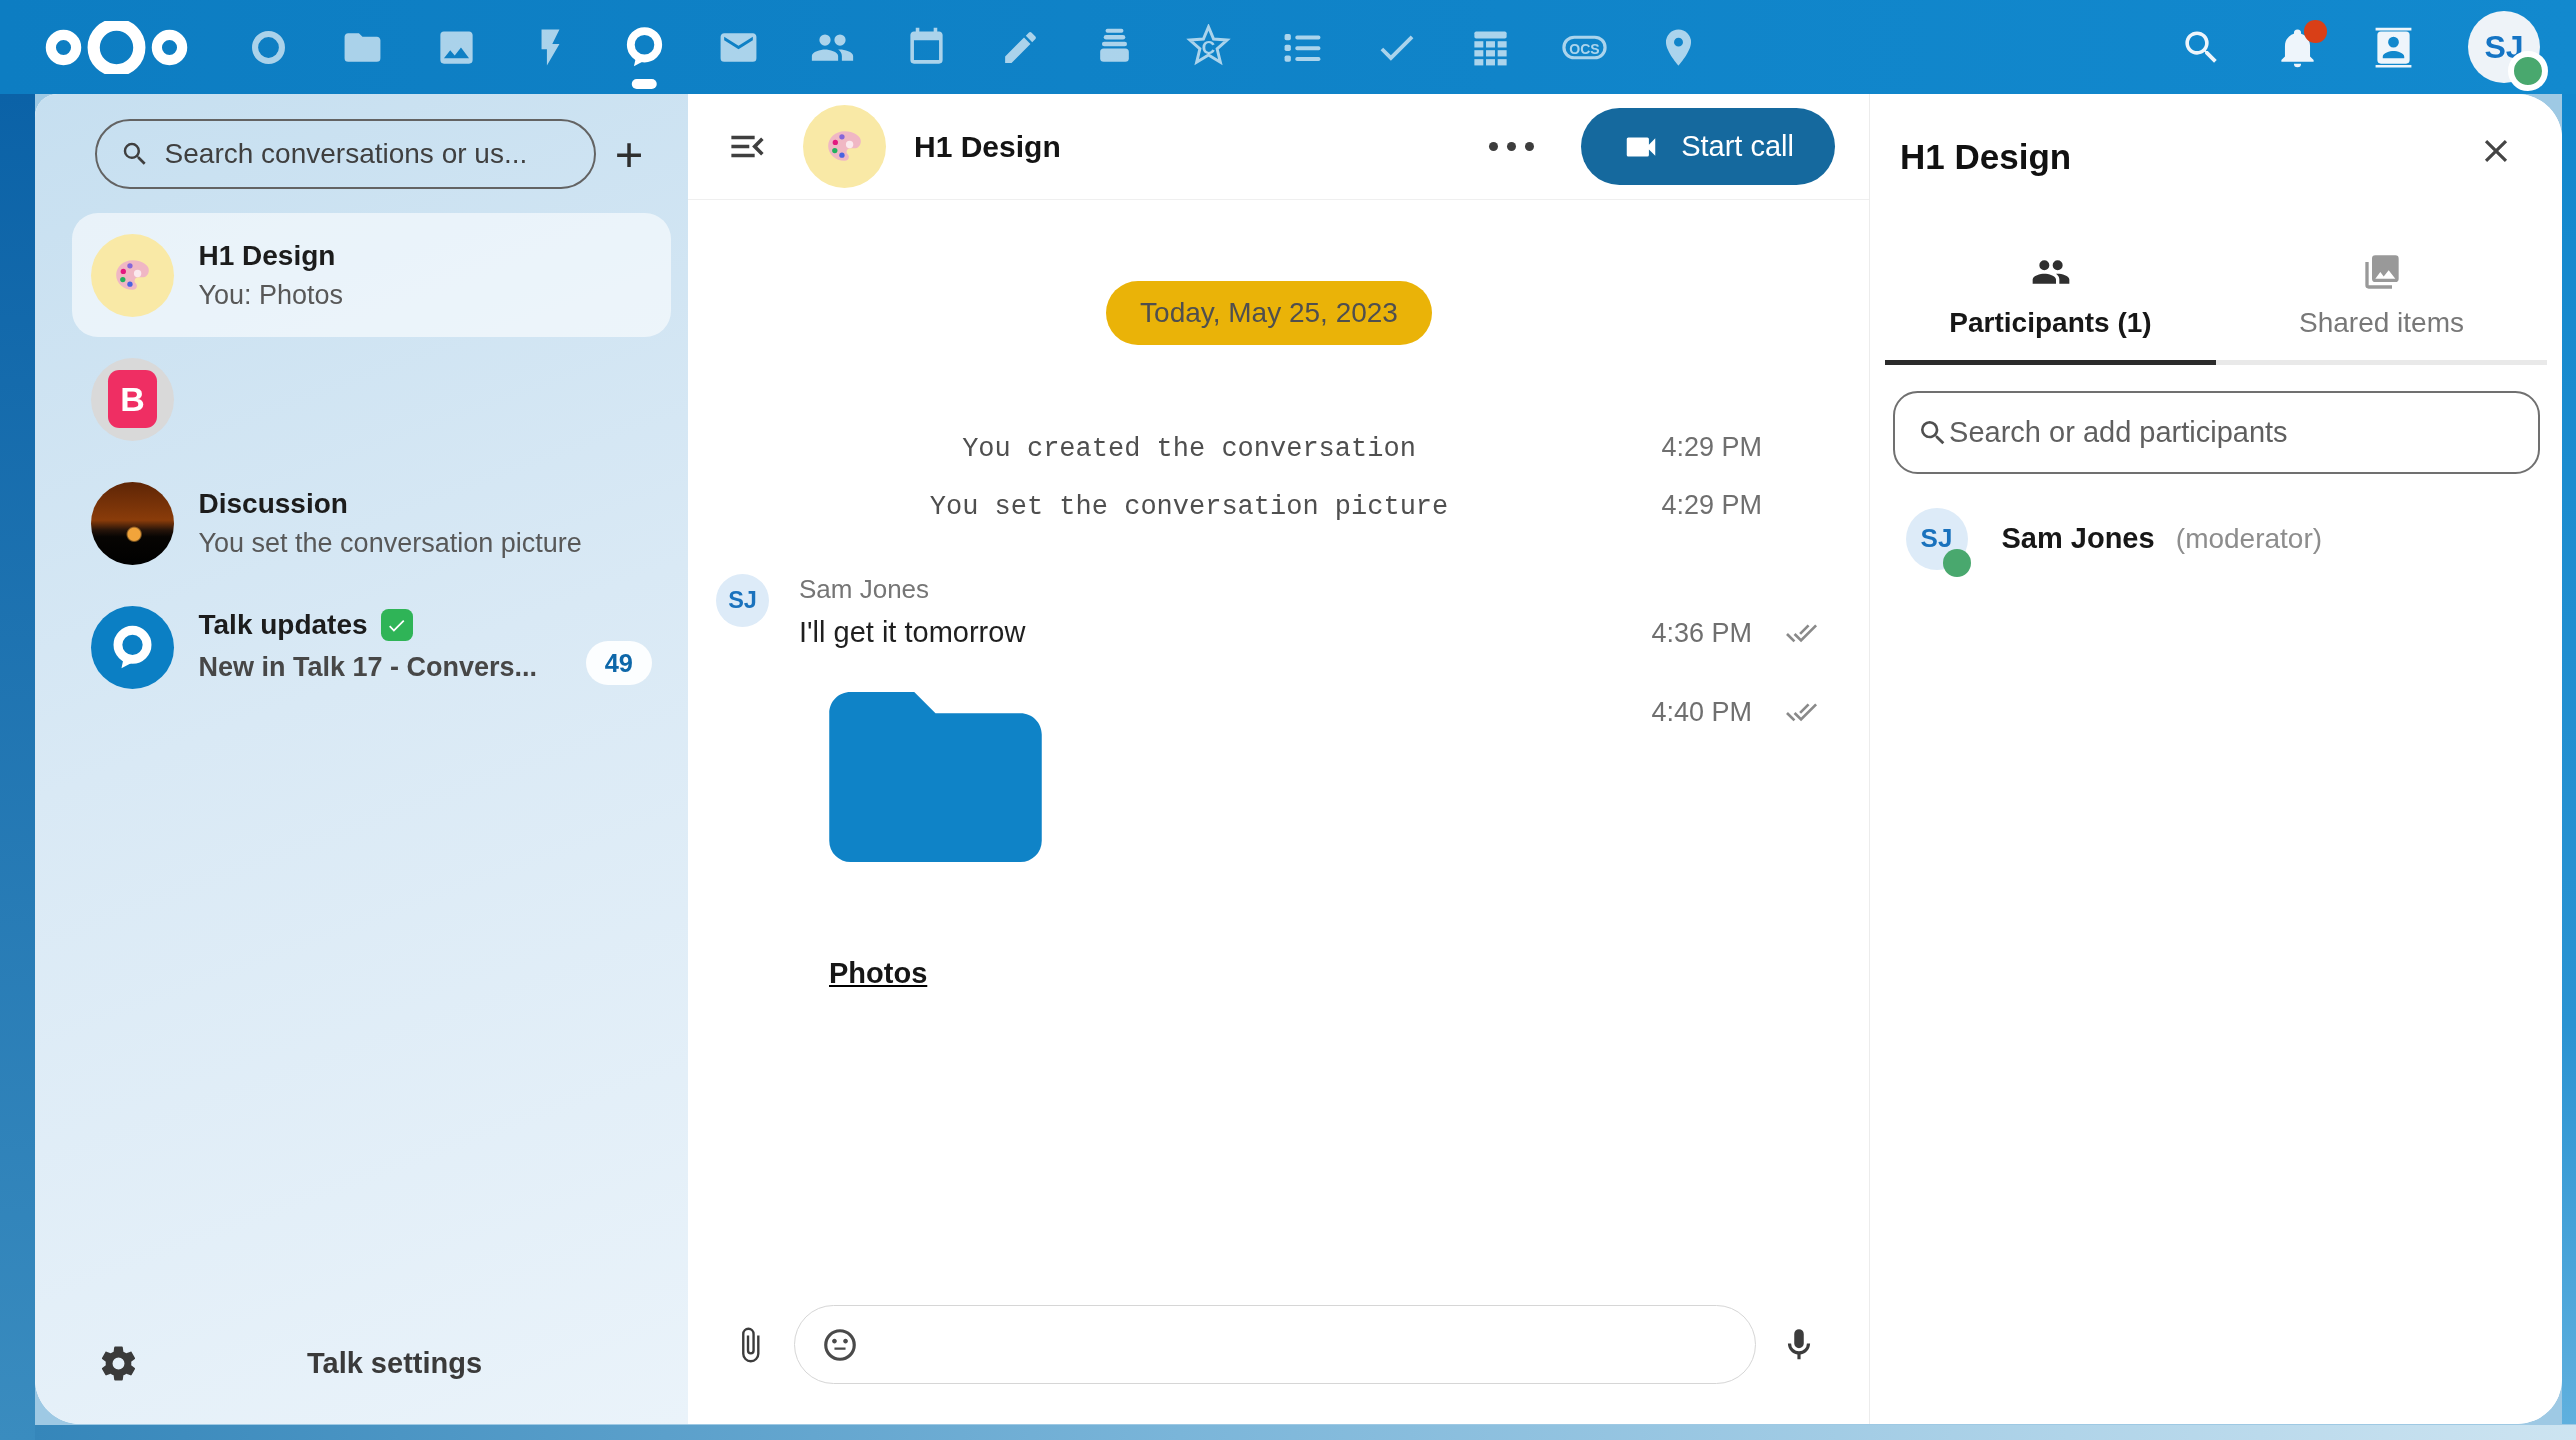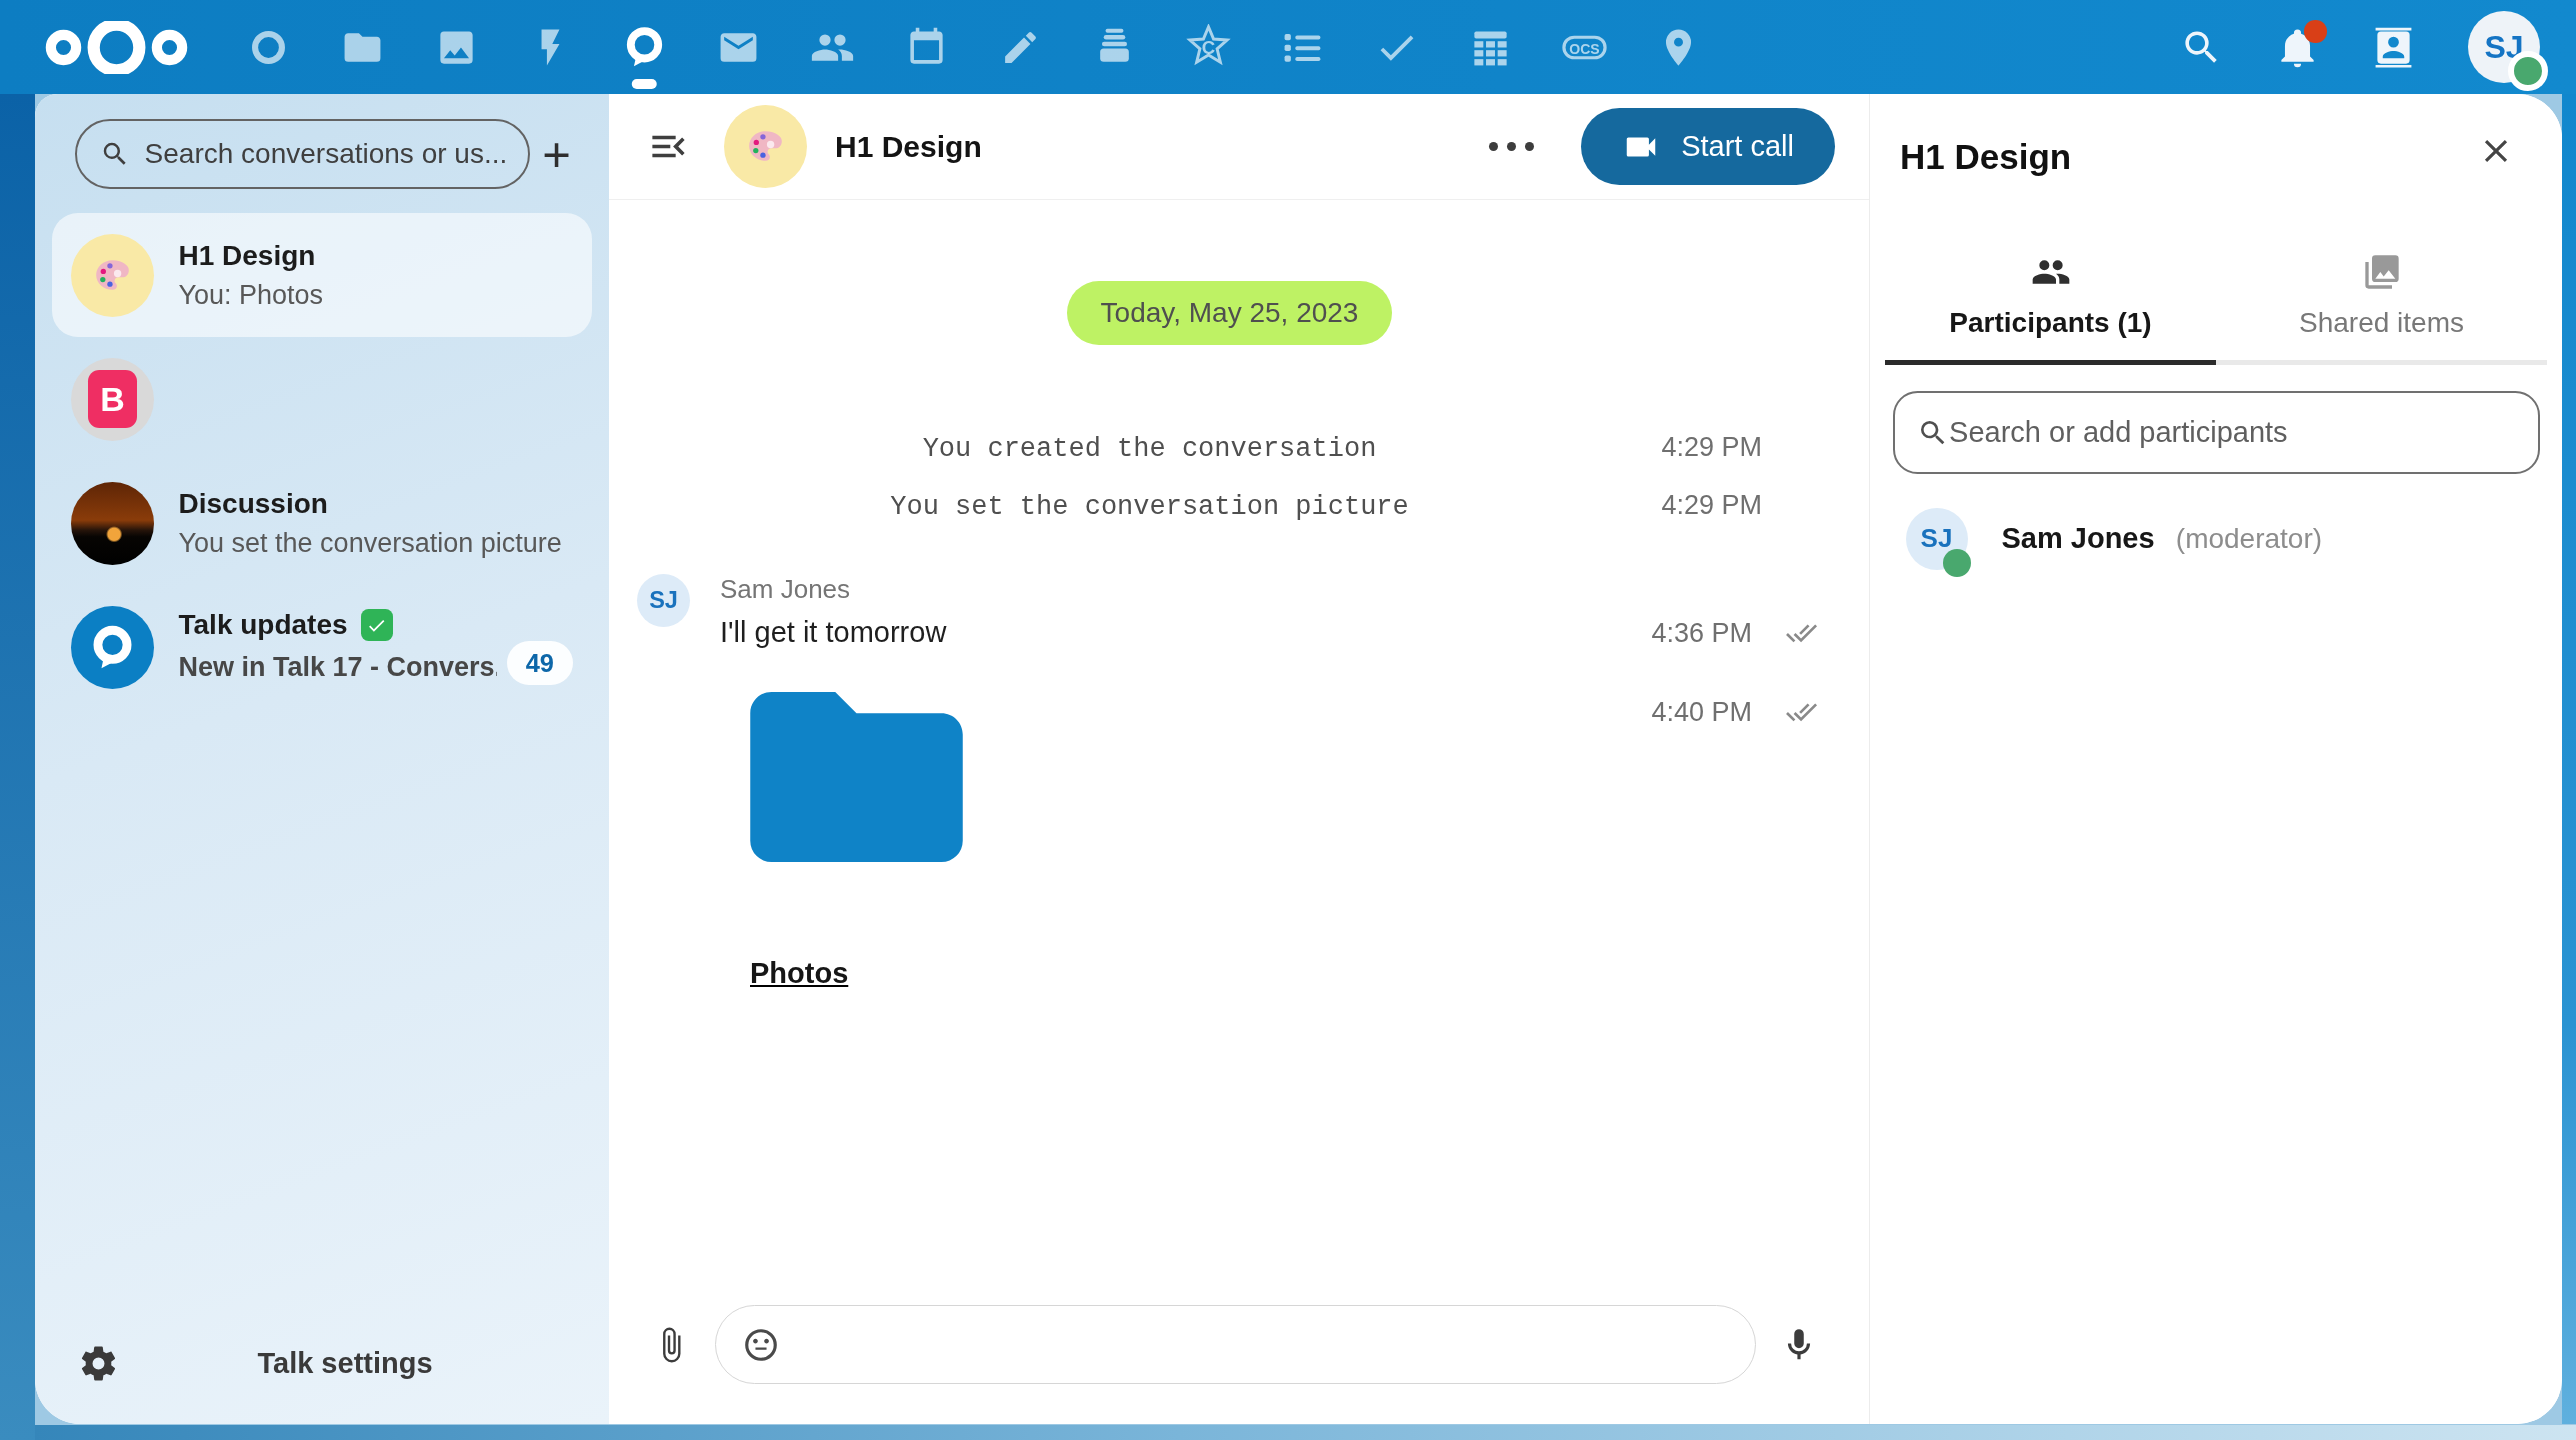--- a/index.html
+++ b/index.html
@@ -34,22 +34,22 @@
                font-weight:bold; font-size:32px; display:flex; align-items:center;
                justify-content:center; position:relative; cursor:pointer; }
   .tb-avatar .status { position:absolute; right:-7.5px; bottom:-7.5px; width:40px; height:40px;
                border-radius:50%; background:#49a86e; border:6.6px solid #fff; }
 
   
   .app-content { position:absolute; left:35px; top:94px; width:2527px; height:1330px;
                  border-radius:22.6px 45px 45px 45px; overflow:hidden; display:flex; background:#fff; }
 
   
-  .sidebar { width:574px; flex-shrink:0; display:flex; flex-direction:column;
-             background:linear-gradient(160deg,#c6dff0,#d9e9f5 45%,#eaf3fa); }
+  .sidebar { width:653px; flex-shrink:0; display:flex; flex-direction:column;
+             background:linear-gradient(160deg,#c6dff0,#d9e9f5 45%,#eaf3fa);padding-left:20px; }
   .sidebar-top { display:flex; align-items:center; padding:24.5px 26px 21px 40px; }
   .conv-search { flex:1; height:70px; border:2.8px solid #636363; border-radius:38px;
                  display:flex; align-items:center; padding:0 22.6px; gap:15px; background:transparent; }
   .conv-search input { flex:1; border:none; outline:none; background:transparent;
                  font-size:28px; color:#3c3c3c; font-family:inherit; min-width:0; }
   .conv-search input::placeholder { color:#3f3f3f; opacity:1; }
   .plus-btn { width:66px; text-align:center; font-size:49px; color:#2e2e2e; font-weight:normal;
               line-height:66px; cursor:pointer; }
   .conv-list { padding:3.8px 17px 0 17px; }
   .conv-item { height:124px; border-radius:26px; display:flex; align-items:center;
@@ -89,21 +89,21 @@
   .collapse-btn { color:#3f3f3f; display:flex; cursor:pointer; }
   .chat-av { width:83px; height:83px; margin-left:34px; }
   .chat-title { font-size:30px; font-weight:bold; color:#141414; margin-left:28px; }
   .more-btn { margin-left:auto; margin-right:47px; display:flex; gap:8.5px; cursor:pointer; }
   .more-btn i { width:9.4px; height:9.4px; border-radius:50%; background:#3d3d3d; }
   .start-call { height:77px; border-radius:40px; background:#15699e; color:#fff; border:none;
                 font-size:29px; font-weight:normal; font-family:inherit; display:flex;
                 align-items:center; gap:21px; padding:0 41px; cursor:pointer; }
   .messages { flex:1; padding:0 47px 0 28px; position:relative; overflow:hidden; }
   .date-row { display:flex; justify-content:center; margin-top:81px; }
-  .date-pill { background:#bef264; border-radius:38px; padding:16px 34px; font-size:28px;
+  .date-pill { background:#eab308; border-radius:38px; padding:16px 34px; font-size:28px;
                color:#4f4f4f; }
   .sys-row { position:relative; display:flex; justify-content:center; padding-right:160px;
              margin-top:17px; align-items:center; height:41px; }
   .sys-row.first { margin-top:83px; }
   .sys-text { font-size:27px; color:#4f4f4f;font-family:Liberation Mono, monospace; }
   .time { font-size:27px; color:#6f6f6f; white-space:nowrap; }
   .sys-time { position:absolute; right:60px; top:3.8px;margin-left:44px; }
   .msg-meta { position:absolute; right:0; display:flex; align-items:center; gap:29px; }
   .checks { color:#8a8a8a; display:flex; }
   .msg { position:relative; display:flex; margin-top:47px; }

